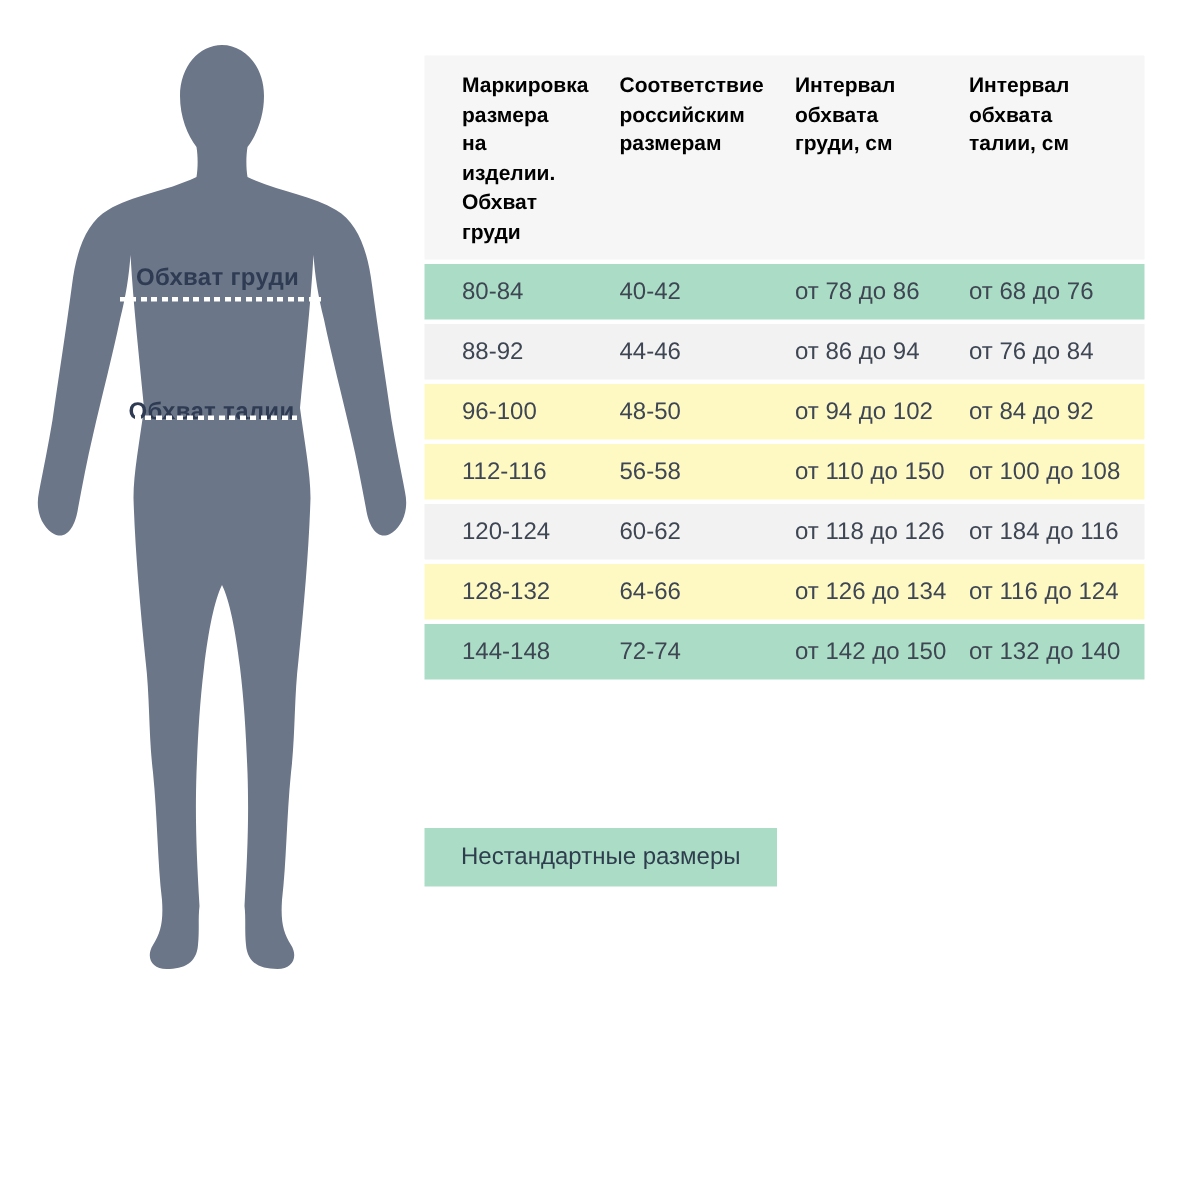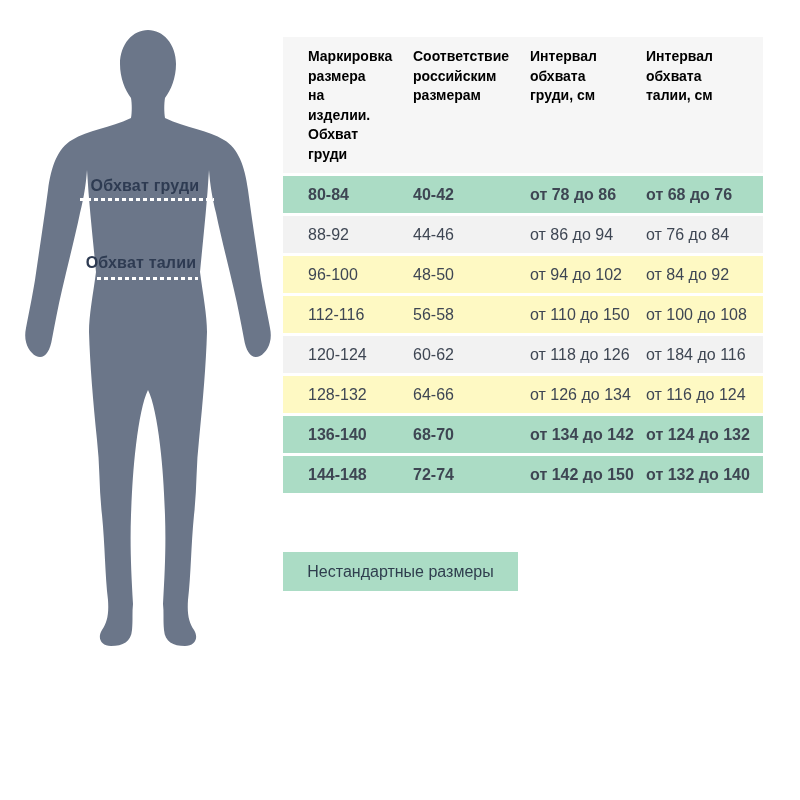--- a/index.html
+++ b/index.html
@@ -22,21 +22,21 @@
   .figure-label {
     position: absolute;
     width: 170px;
     text-align: center;
     font-size: 16px;
     font-weight: bold;
     color: #2e3b52;
     letter-spacing: 0.2px;
   }
   .figure-label.chest { left: 60px; top: 177px; }
-  .figure-label.waist { left: 56px; top: 254px; }
+  .figure-label.waist { left: 56px; top: 266px; }
   .dash-line {
     position: absolute;
     height: 3px;
     background: repeating-linear-gradient(90deg, #ffffff 0 4px, rgba(255,255,255,0) 4px 7px);
   }
   .dash-line.chest { left: 80px; top: 198px; width: 134px; }
   .dash-line.waist { left: 90px; top: 277px; width: 108px; }
 
   
   .size-table {
@@ -65,21 +65,21 @@
     height: 37px;
     margin-top: 3px;
     align-items: center;
   }
   .t-row .c {
     padding-left: 25px;
     font-size: 16px;
     color: #3e4653;
     white-space: nowrap;
   }
-  .t-row.green { background: #abdcc5; font-weight: bold; }
+  .t-row.green { background: #abdcc5; }
   .t-row.gray  { background: #f2f2f2; }
   .t-row.white { background: #fef9c3; }
 
   
   .nonstandard-btn {
     position: absolute;
     left: 283px; top: 552px;
     width: 235px; height: 39px;
     background: #abdcc5;
     border: none;
@@ -211,26 +211,20 @@
       <div class="c">от 184 до 116</div>
     </div>
 
     <div class="t-row white">
       <div class="c">128-132</div>
       <div class="c">64-66</div>
       <div class="c">от 126 до 134</div>
       <div class="c">от 116 до 124</div>
     </div>
 
-    <div class="t-row green">
-      <div class="c">136-140</div>
-      <div class="c">68-70</div>
-      <div class="c">от 134 до 142</div>
-      <div class="c">от 124 до 132</div>
-    </div>
 
     <div class="t-row green">
       <div class="c">144-148</div>
       <div class="c">72-74</div>
       <div class="c">от 142 до 150</div>
       <div class="c">от 132 до 140</div>
     </div>
 
   </div>
 

